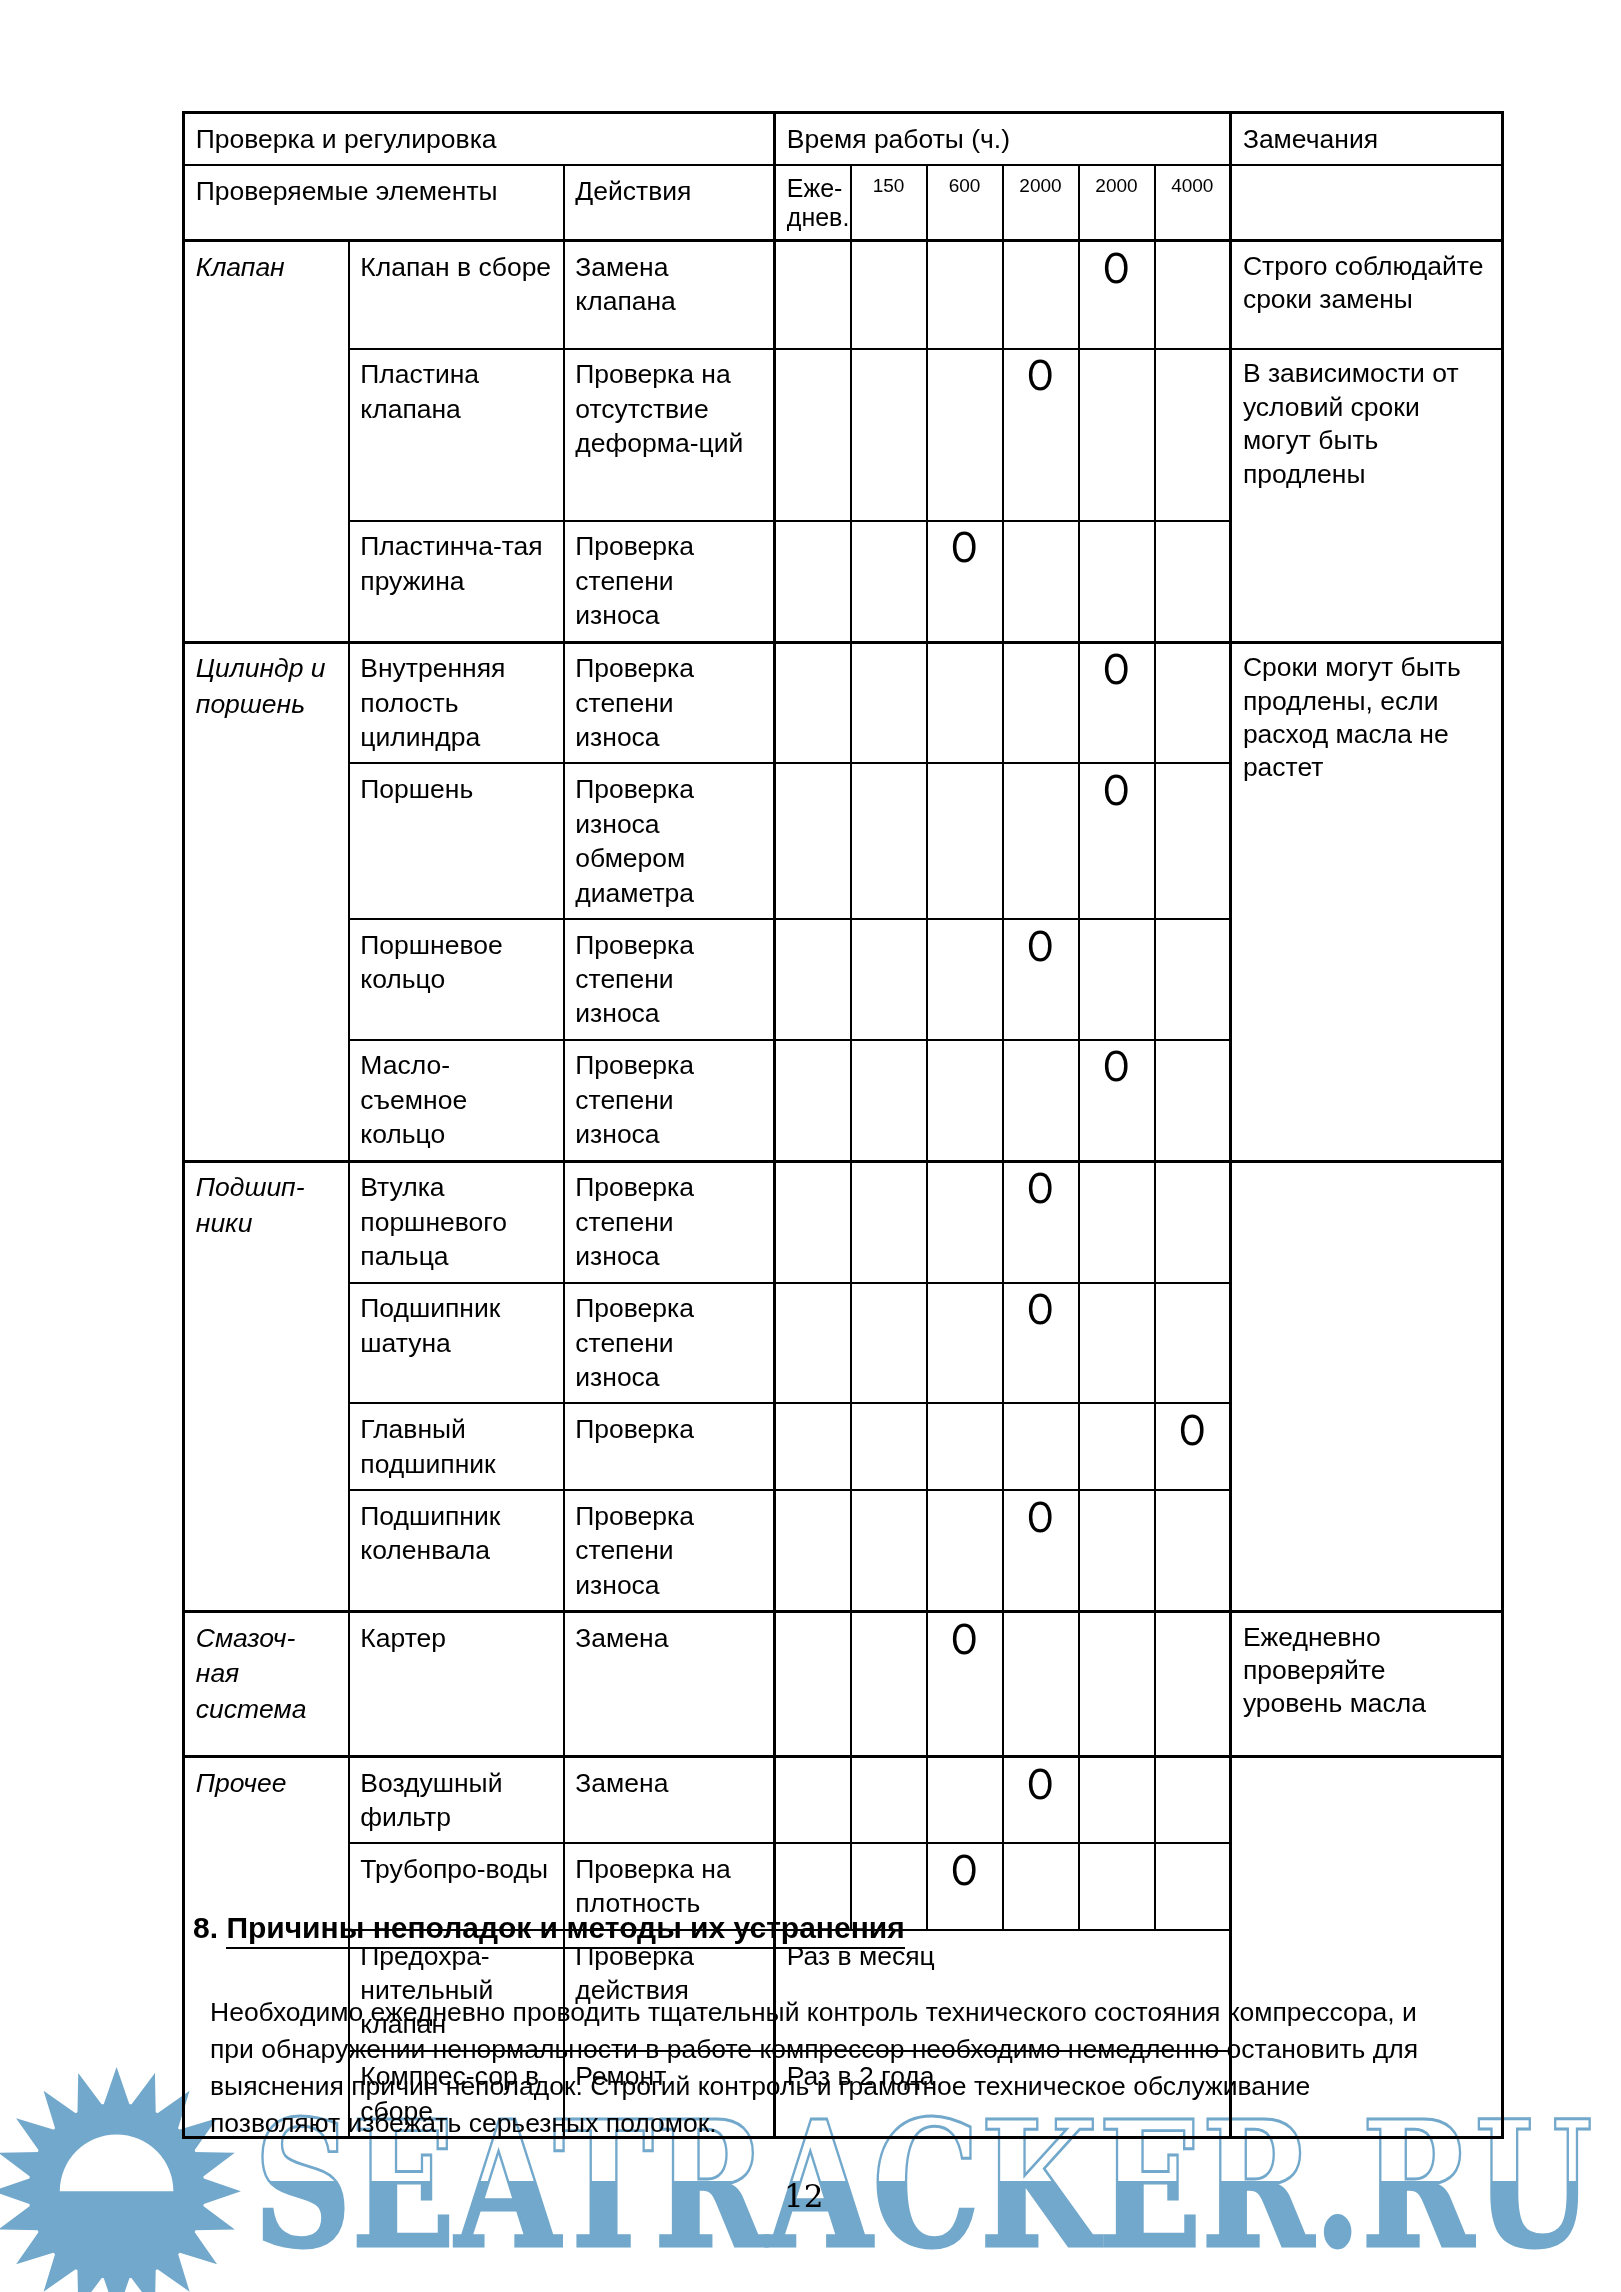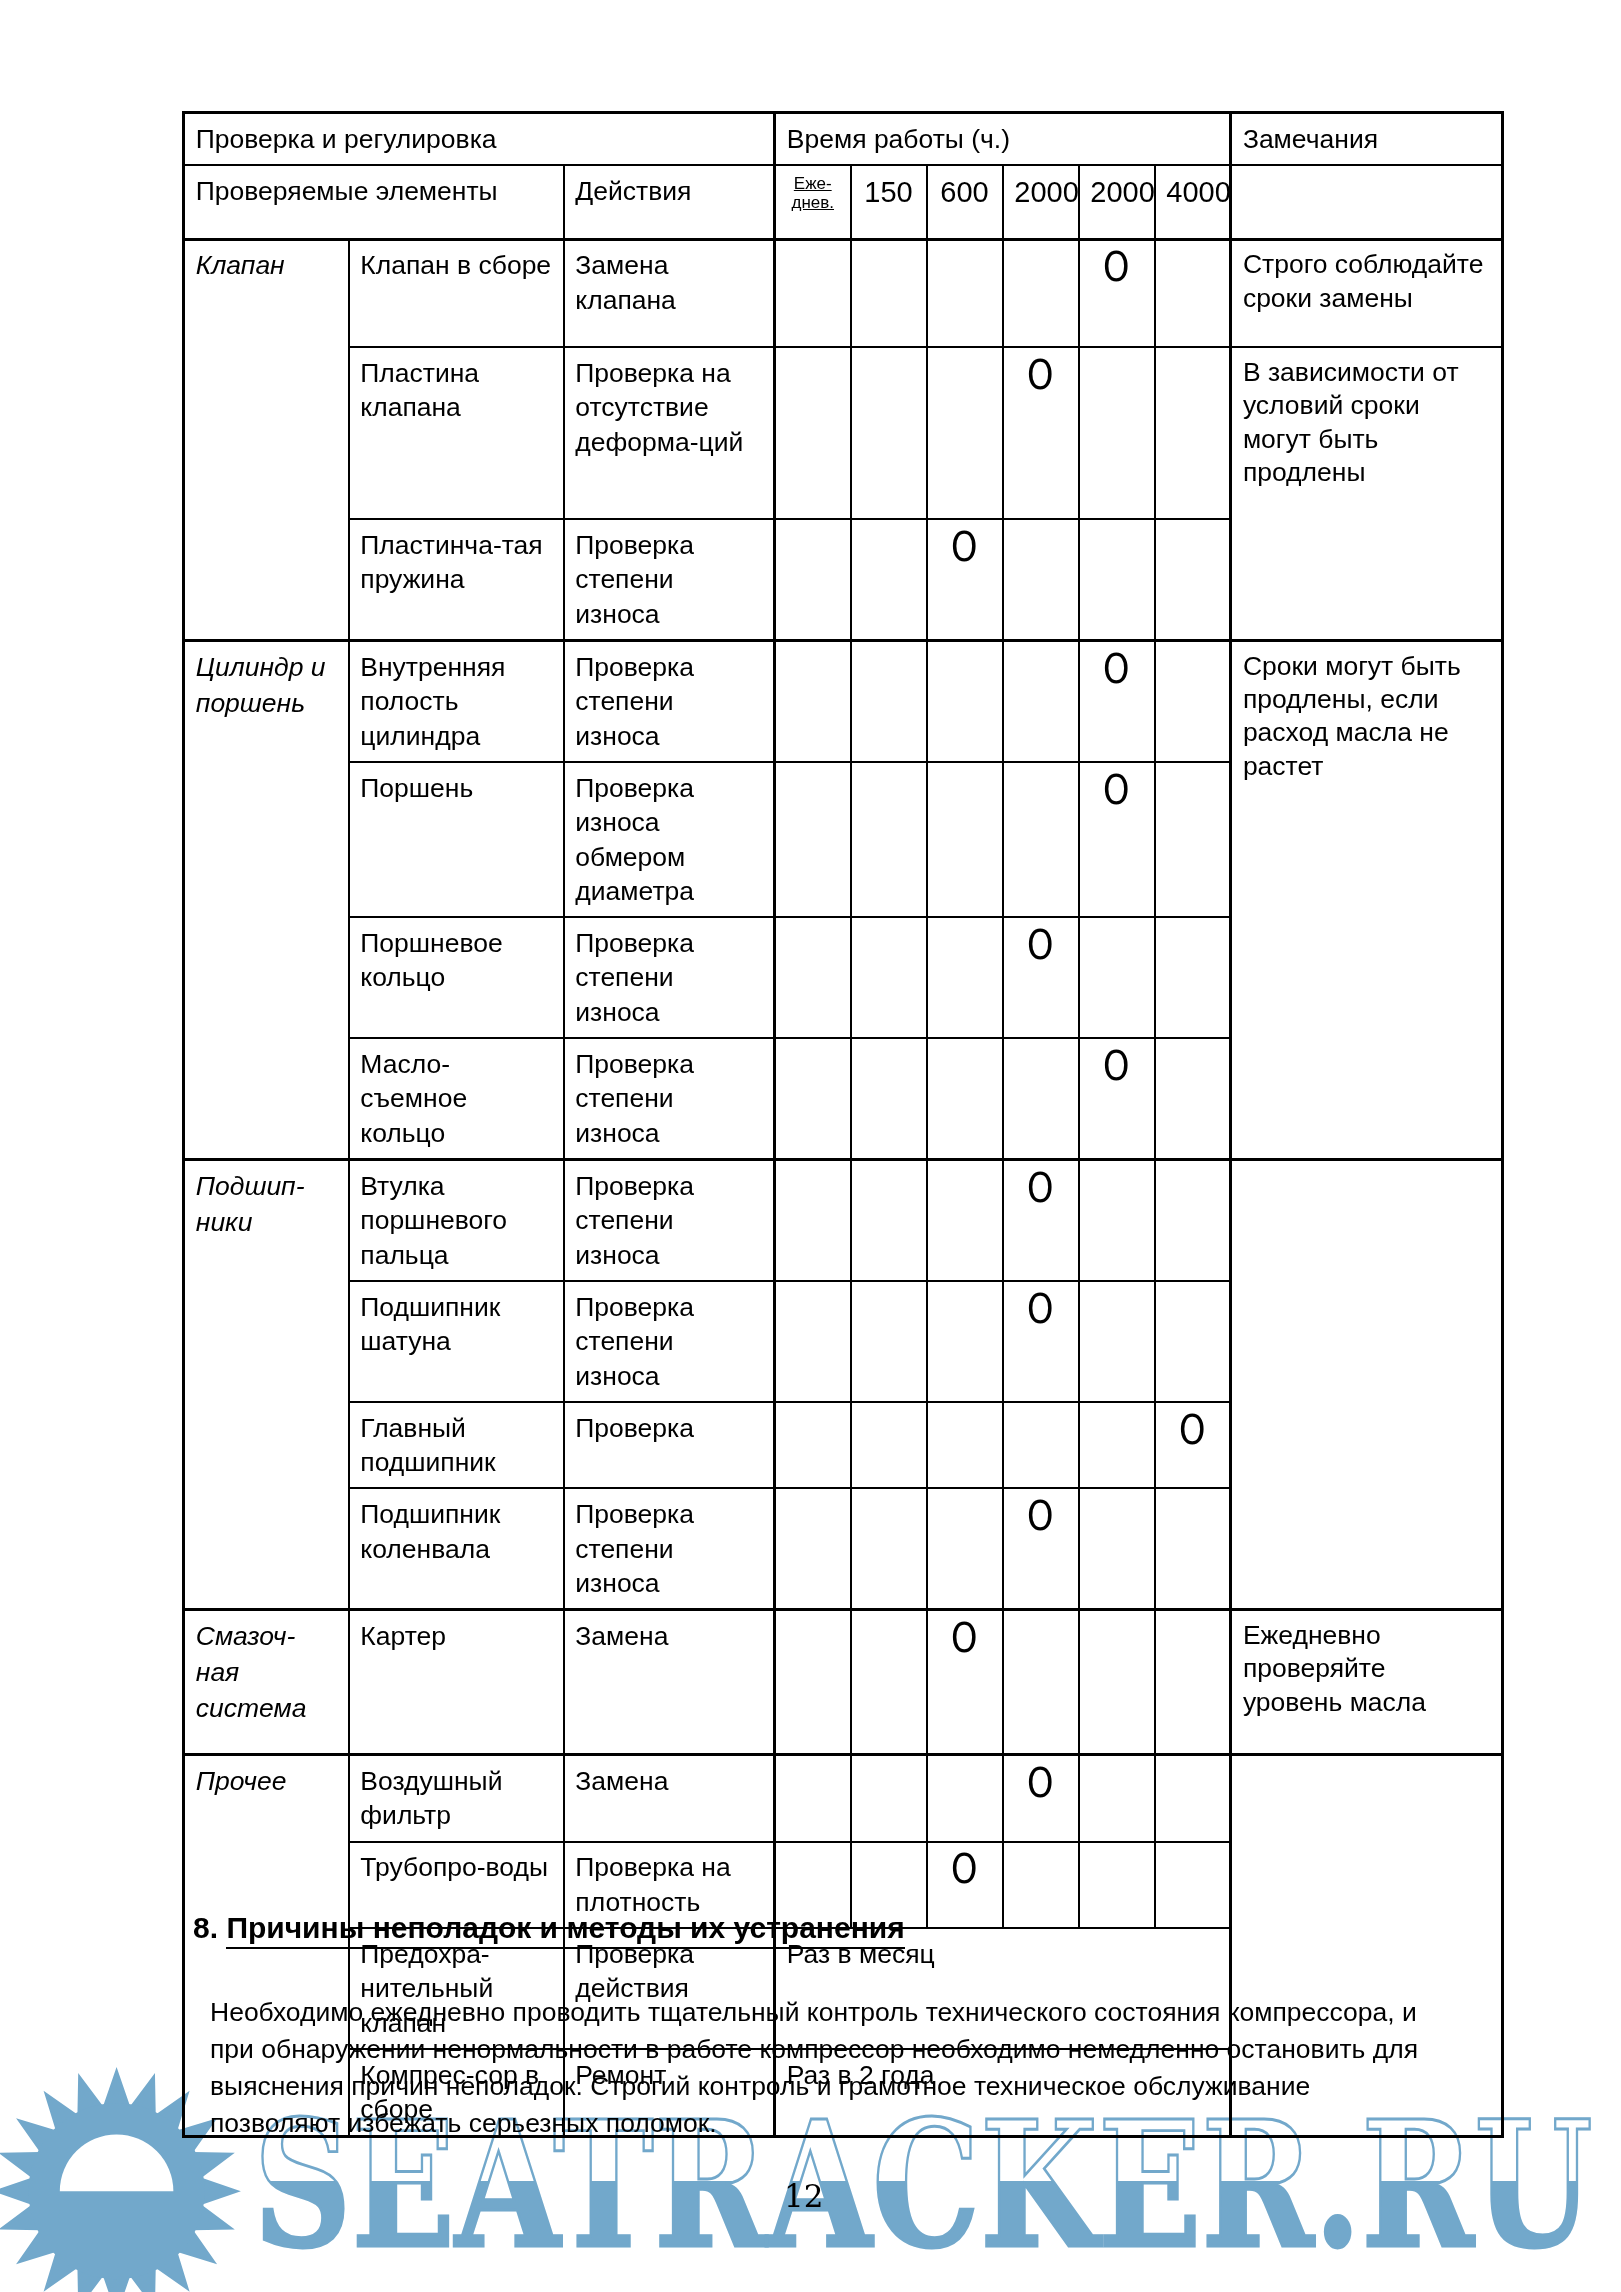--- a/index.html
+++ b/index.html
@@ -22,22 +22,22 @@
     font-size:26.5px;line-height:1.3;
   }
   table.maint td{
     border:2px solid #000;
     padding:7.8px 10.8px;
     vertical-align:top;
     overflow:hidden;
   }
   td.hd{vertical-align:top;}
   td.hours-title{}
-  td.sub-hour{text-align:center;vertical-align:middle;font-size:29px;padding:3.9px 2px;}
-  td.sub-daily{font-size:17px;line-height:1.15;text-align:center;vertical-align:middle;padding:3.9px 2.9px;text-decoration:underline;}
+  td.sub-hour{text-align:center;vertical-align:middle;font-size:19px;padding:3.9px 2px;}
+  td.sub-daily{font-size:25px;line-height:1.15;text-align:center;vertical-align:middle;padding:3.9px 2.9px;}
   td.cat{text-align:left;vertical-align:middle;line-height:1.35;font-style:italic;}
   td.hourcell{text-align:center;padding-top:5.9px;}
   .mark{font-size:41px;line-height:0.95;font-family:"DejaVu Sans",sans-serif;font-weight:400;letter-spacing:0;display:inline-block;transform:scaleX(0.82);}
   td.remark{line-height:1.26;}
   td.remark-mid{vertical-align:middle;}
   td.spanval{padding-left:15.7px;}
   
   .gt{border-top:3.9px solid #000 !important;}
   .lt{border-left:3.9px solid #000 !important;}
   

